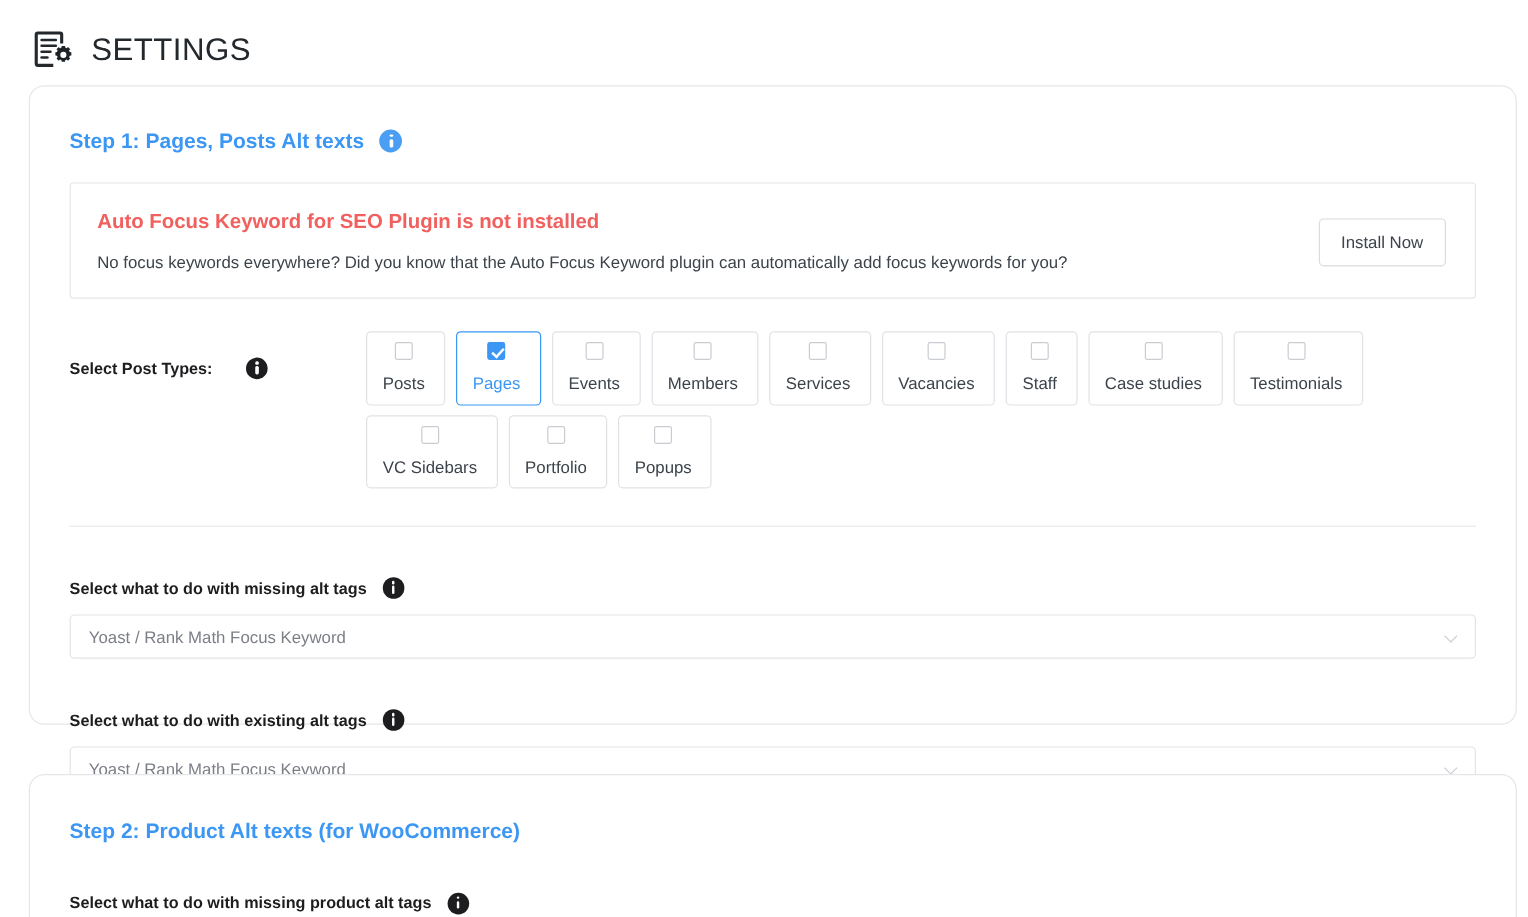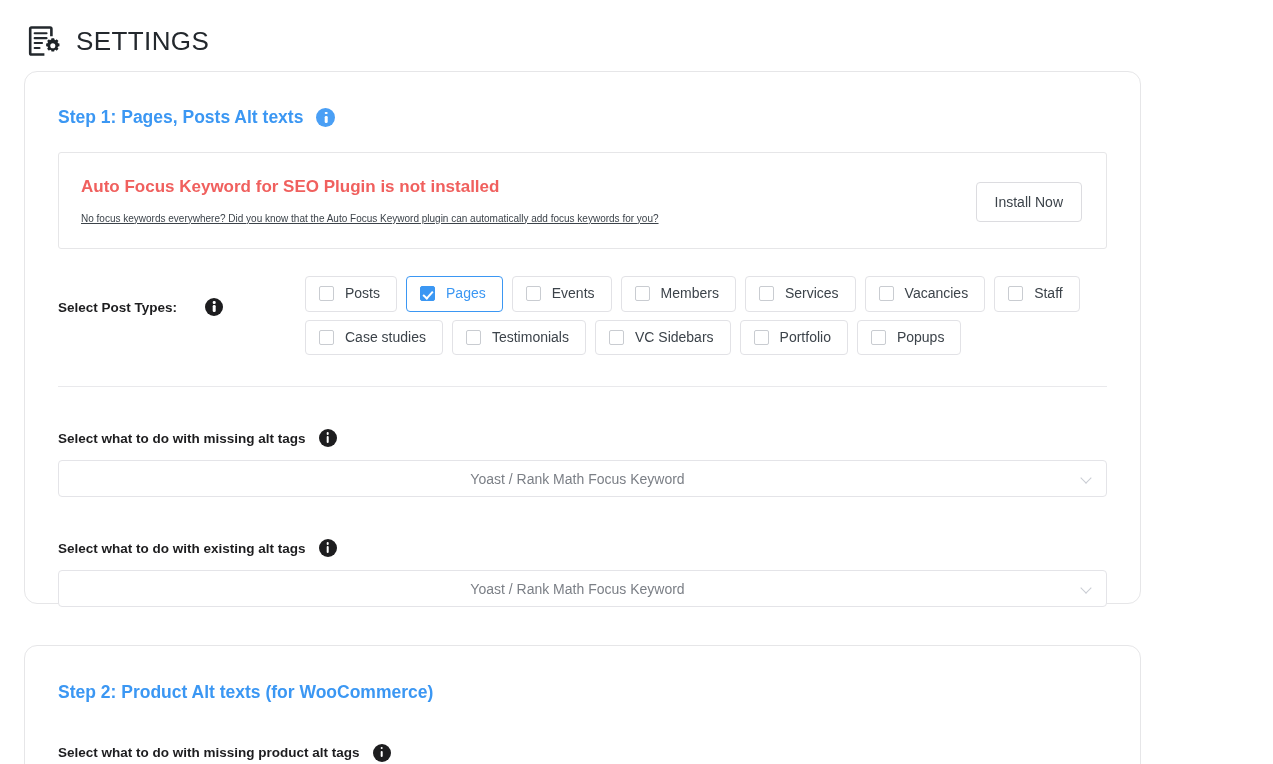--- a/index.html
+++ b/index.html
@@ -27,21 +27,21 @@
     letter-spacing: 0.4px;
     color: #23282d;
     line-height: 1;
     margin: 0;
   }
 
   
   .card {
     position: absolute;
     left: 24px;
-    width: 1117px;
+    width: 1240px;
     background: #ffffff;
     border: 1px solid #e6e6e8;
     border-radius: 13px;
   }
   #card-step1 { top: 71px; height: 533px; }
   #card-step2 { top: 645px; height: 180px; }
 
   .card-inner { padding: 0 33px; }
 
   .step-heading {
@@ -101,25 +101,24 @@
   }
   .notice-text { flex: 1 1 auto; }
   .notice-title {
     color: #f0605e;
     font-size: 17px;
     font-weight: bold;
     margin: 0 0 15px 0;
     line-height: 1.1;
   }
   .notice-body {
-    font-size: 10px;
+    font-size: 14px;
     color: #3c434a;
     margin: 0;
     line-height: 1.3;
-    text-decoration: underline;
   }
   .install-btn {
     flex: 0 0 auto;
     font-family: inherit;
     font-size: 14px;
     color: #3c434a;
     background: #fff;
     border: 1px solid #dcdce0;
     border-radius: 4px;
     padding: 11px 18px;
@@ -157,20 +156,21 @@
     gap: 11px;
     border: 1px solid #e2e2e6;
     border-radius: 4px;
     background: #fff;
     padding: 8px 16px 8px 13px;
     font-size: 14px;
     color: #3c434a;
     cursor: pointer;
     user-select: none;
     line-height: 1.25;
+    flex-direction: column;
   }
   .chip .box {
     width: 15px; height: 15px;
     border: 1px solid #c9ccd1;
     border-radius: 2px;
     background: #fff;
     flex: 0 0 auto;
     position: relative;
   }
   .chip.checked { border-color: #3b97f3; color: #3b97f3; }
@@ -211,21 +211,21 @@
     border-radius: 4px;
     background: #fff;
     display: flex;
     align-items: center;
     padding: 0 14px 0 15px;
     font-size: 14px;
     color: #7b7f86;
     cursor: pointer;
     position: relative;
   }
-  .select-box .value { flex: 1 1 auto; text-align: center; }
+  .select-box .value { flex: 1 1 auto; }
   .chevron {
     width: 11px; height: 11px;
     flex: 0 0 auto;
     position: relative;
   }
   .chevron::after {
     content: "";
     position: absolute;
     left: 1px; top: 1px;
     width: 7px; height: 7px;

